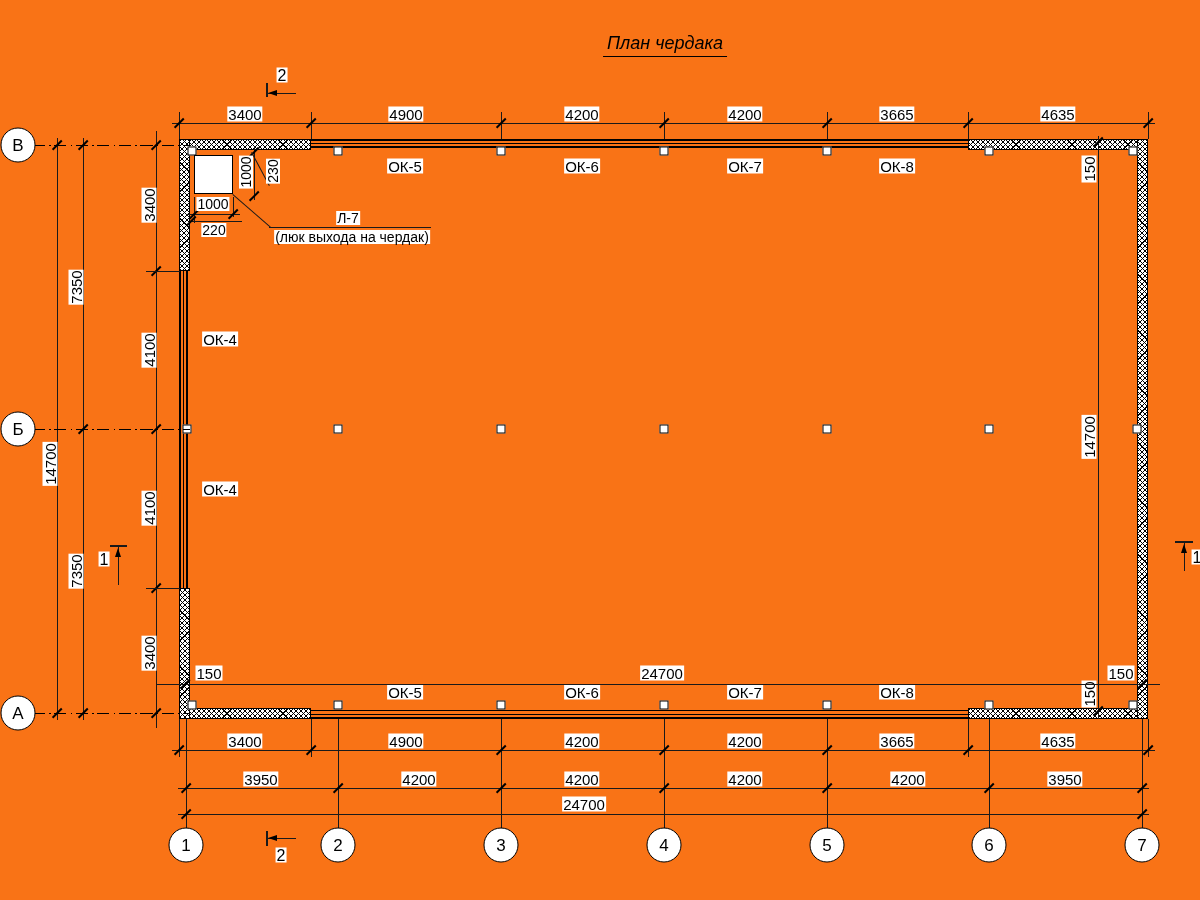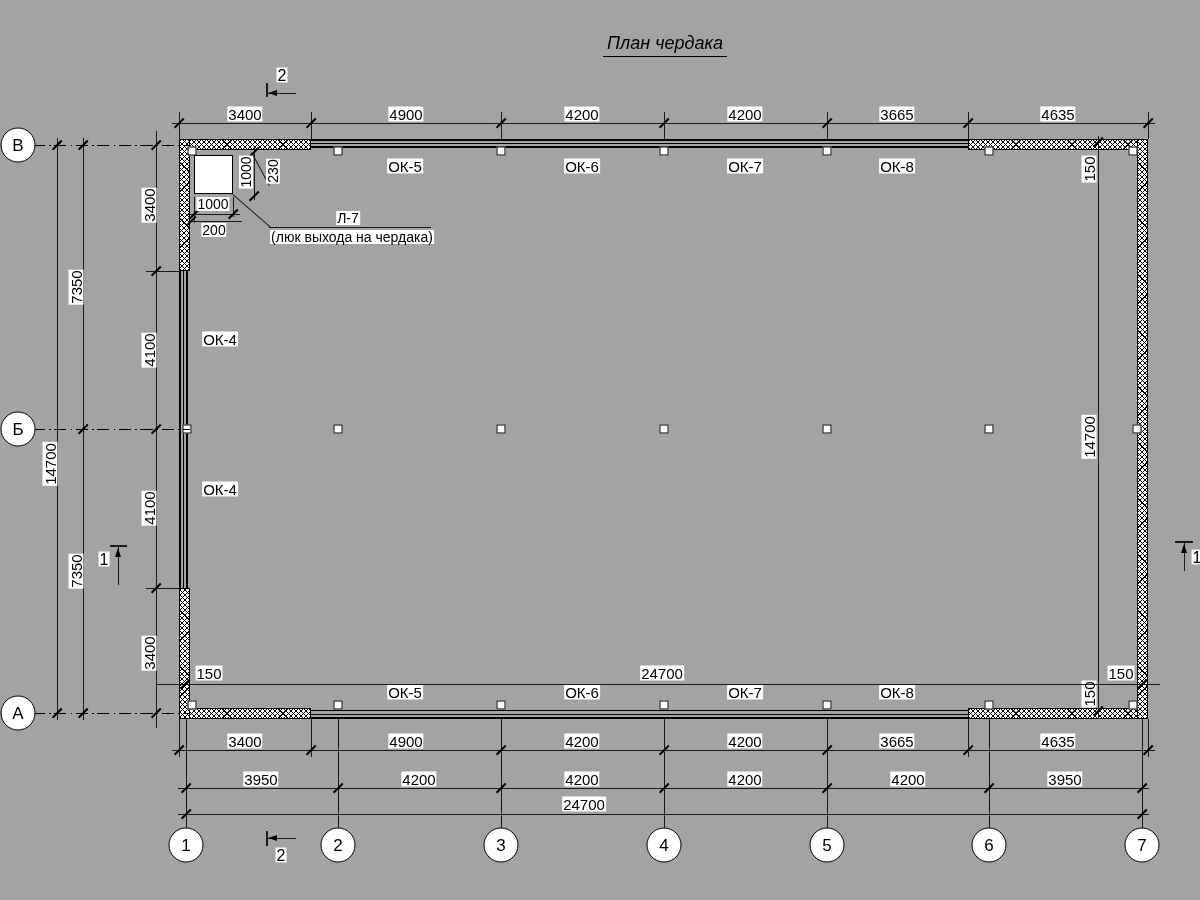--- a/index.html
+++ b/index.html
@@ -1,16 +1,16 @@
 <!DOCTYPE html>
 <html><head>
 <meta charset="utf-8">
 <style>
   html,body{margin:0;padding:0;background:#fff;}
-  .canvas{position:relative;width:1200px;height:900px;background:#a3a3a3;overflow:hidden;
+  .canvas{position:relative;width:1200px;height:900px;background:#f97316;overflow:hidden;
           font-family:"Liberation Sans",sans-serif;color:#000;}
   .ln{position:absolute;background:#1a1a1a;}
   .hln{height:1px;}
   .vln{width:1px;}
   .tick{position:absolute;width:13px;height:1.5px;background:#000;
         transform:translate(-50%,-50%) rotate(-45deg);}
   .lbl{position:absolute;transform:translate(-50%,-50%);font-size:15px;line-height:15px;
        white-space:nowrap;background:#fff;padding:0 1px;}
   .lblr{position:absolute;transform:translate(-50%,-50%) rotate(-90deg);font-size:15px;
         line-height:15px;white-space:nowrap;background:#fff;padding:0 1px;}
@@ -130,25 +130,25 @@
   <div class="diag" style="left:252px;top:152px;width:38px;transform:rotate(62deg);"></div>
   <div class="lblr small" style="left:273px;top:171px;">230</div>
   <div class="ln vln" style="left:194px;top:197px;height:26px;"></div>
   <div class="ln vln" style="left:233px;top:197px;height:20px;"></div>
   <div class="ln hln" style="left:186px;top:214px;width:54px;"></div>
   <div class="tick" style="left:194px;top:214px;"></div>
   <div class="tick" style="left:233px;top:214px;"></div>
   <div class="lbl small" style="left:213px;top:204px;">1000</div>
   <div class="ln hln" style="left:190px;top:221px;width:52px;"></div>
   <div class="tick" style="left:191px;top:221px;"></div>
-  <div class="lbl small" style="left:214px;top:230px;">200</div>
+  <div class="lbl small" style="left:214px;top:230px;">220</div>
   <div class="diag" style="left:233px;top:194px;width:50px;transform:rotate(41deg);"></div>
   <div class="ln hln" style="left:269px;top:227px;width:162px;"></div>
   <div class="lbl small" style="left:348px;top:218px;">Л-7</div>
-  <div class="lbl small" style="left:352px;top:237px;">(люк выхода на чердака)</div>
+  <div class="lbl small" style="left:352px;top:237px;">(люк выхода на чердак)</div>
 
   <div class="ln vln" style="left:57px;top:138px;height:582px;"></div>
   <div class="ln vln" style="left:83px;top:138px;height:582px;"></div>
   <div class="ln vln" style="left:156px;top:131px;height:597px;"></div>
   <div class="tick" style="left:57px;top:145px;"></div>
   <div class="tick" style="left:57px;top:713px;"></div>
   <div class="tick" style="left:83px;top:145px;"></div>
   <div class="tick" style="left:83px;top:429px;"></div>
   <div class="tick" style="left:83px;top:713px;"></div>
   <div class="tick" style="left:156px;top:145px;"></div>

